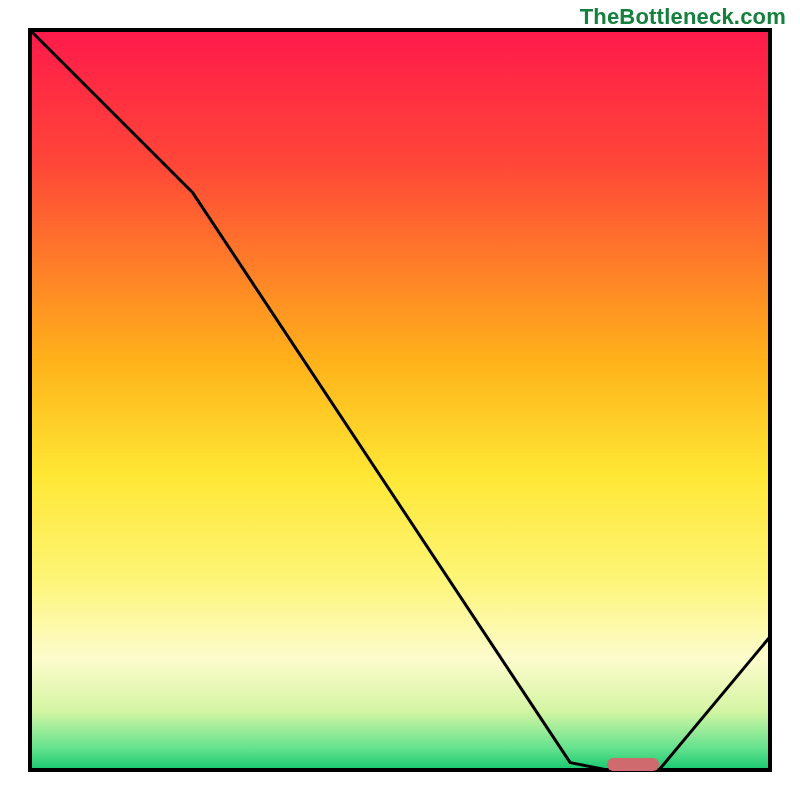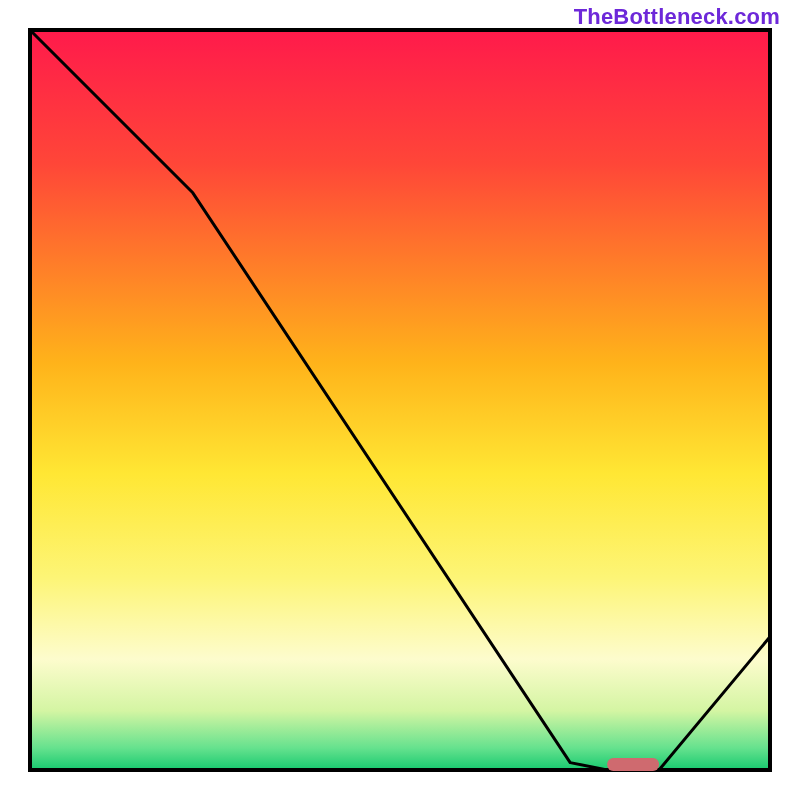--- a/index.html
+++ b/index.html
@@ -12,24 +12,24 @@
     font-family: Arial, Helvetica, sans-serif;
   }
   .stage {
     position: relative;
     width: 800px;
     height: 800px;
   }
   .watermark {
     position: absolute;
     top: 4px;
-    right: 20px;
+    right: 14px;
     font-size: 22px;
     font-weight: 600;
-    color: #6d28d9;
+    color: #15803d;
     letter-spacing: 0.2px;
   }
   svg {
     position: absolute;
     top: 0;
     left: 0;
   }
 </style>
 </head>
 <body>

